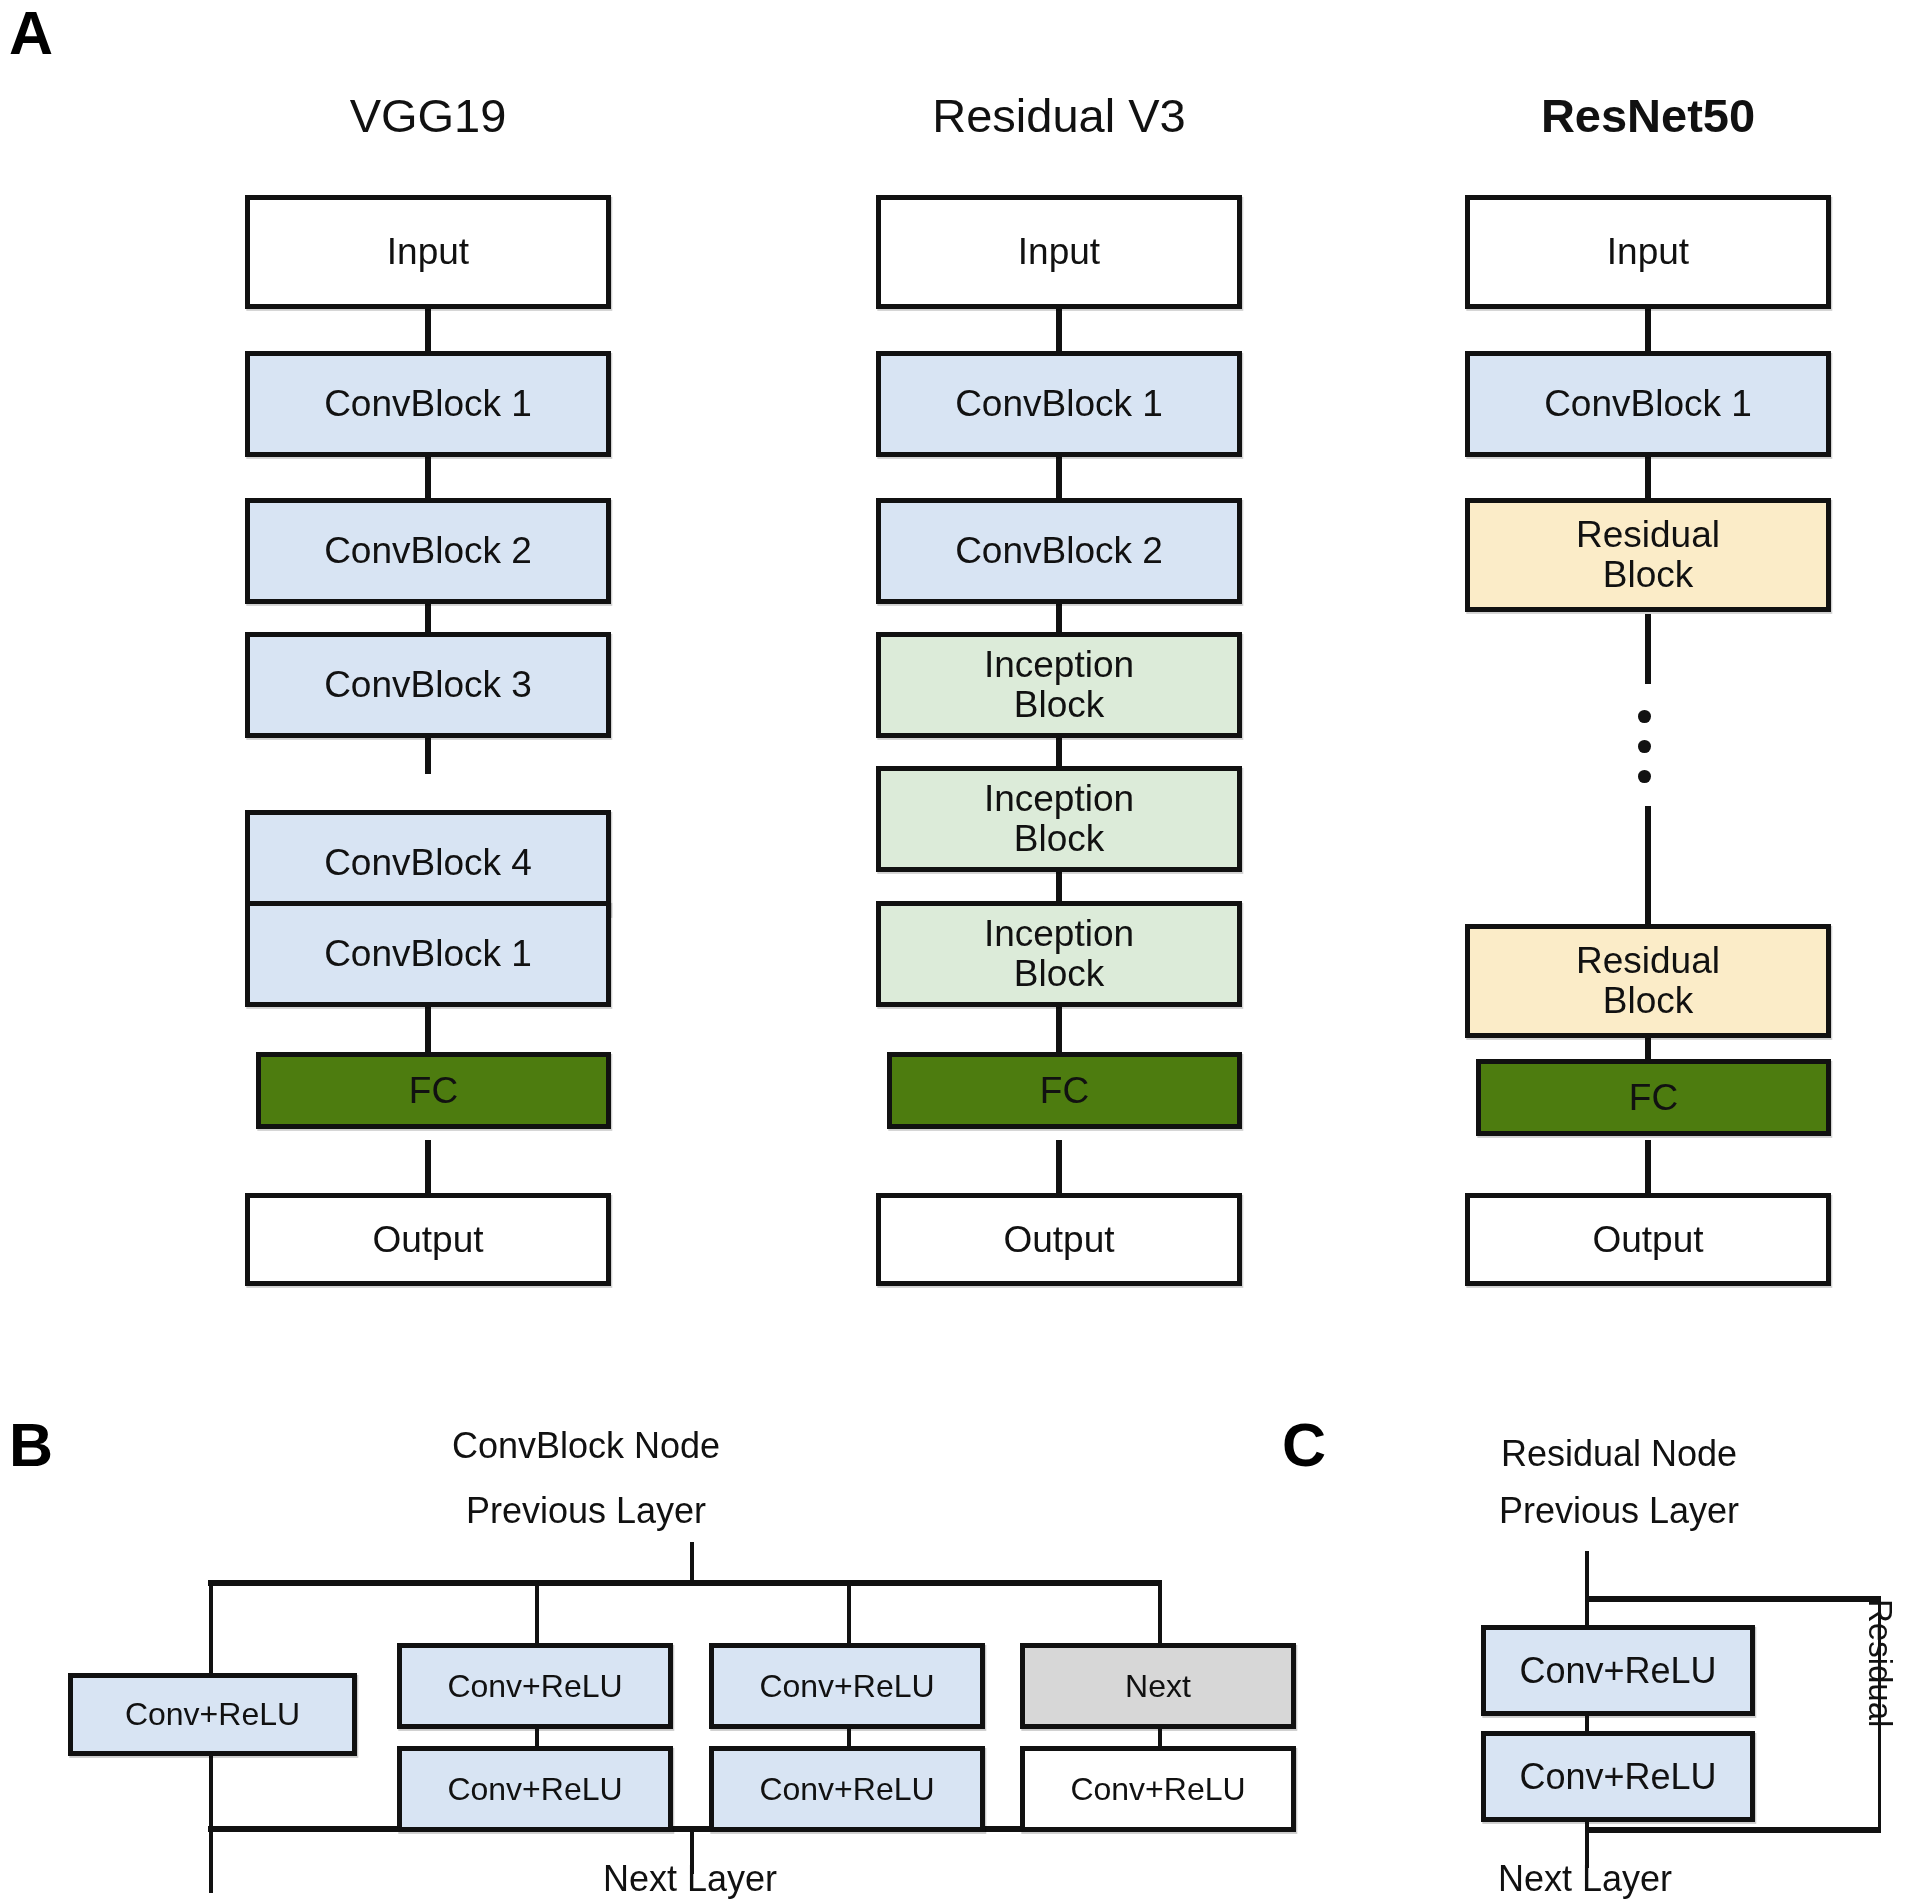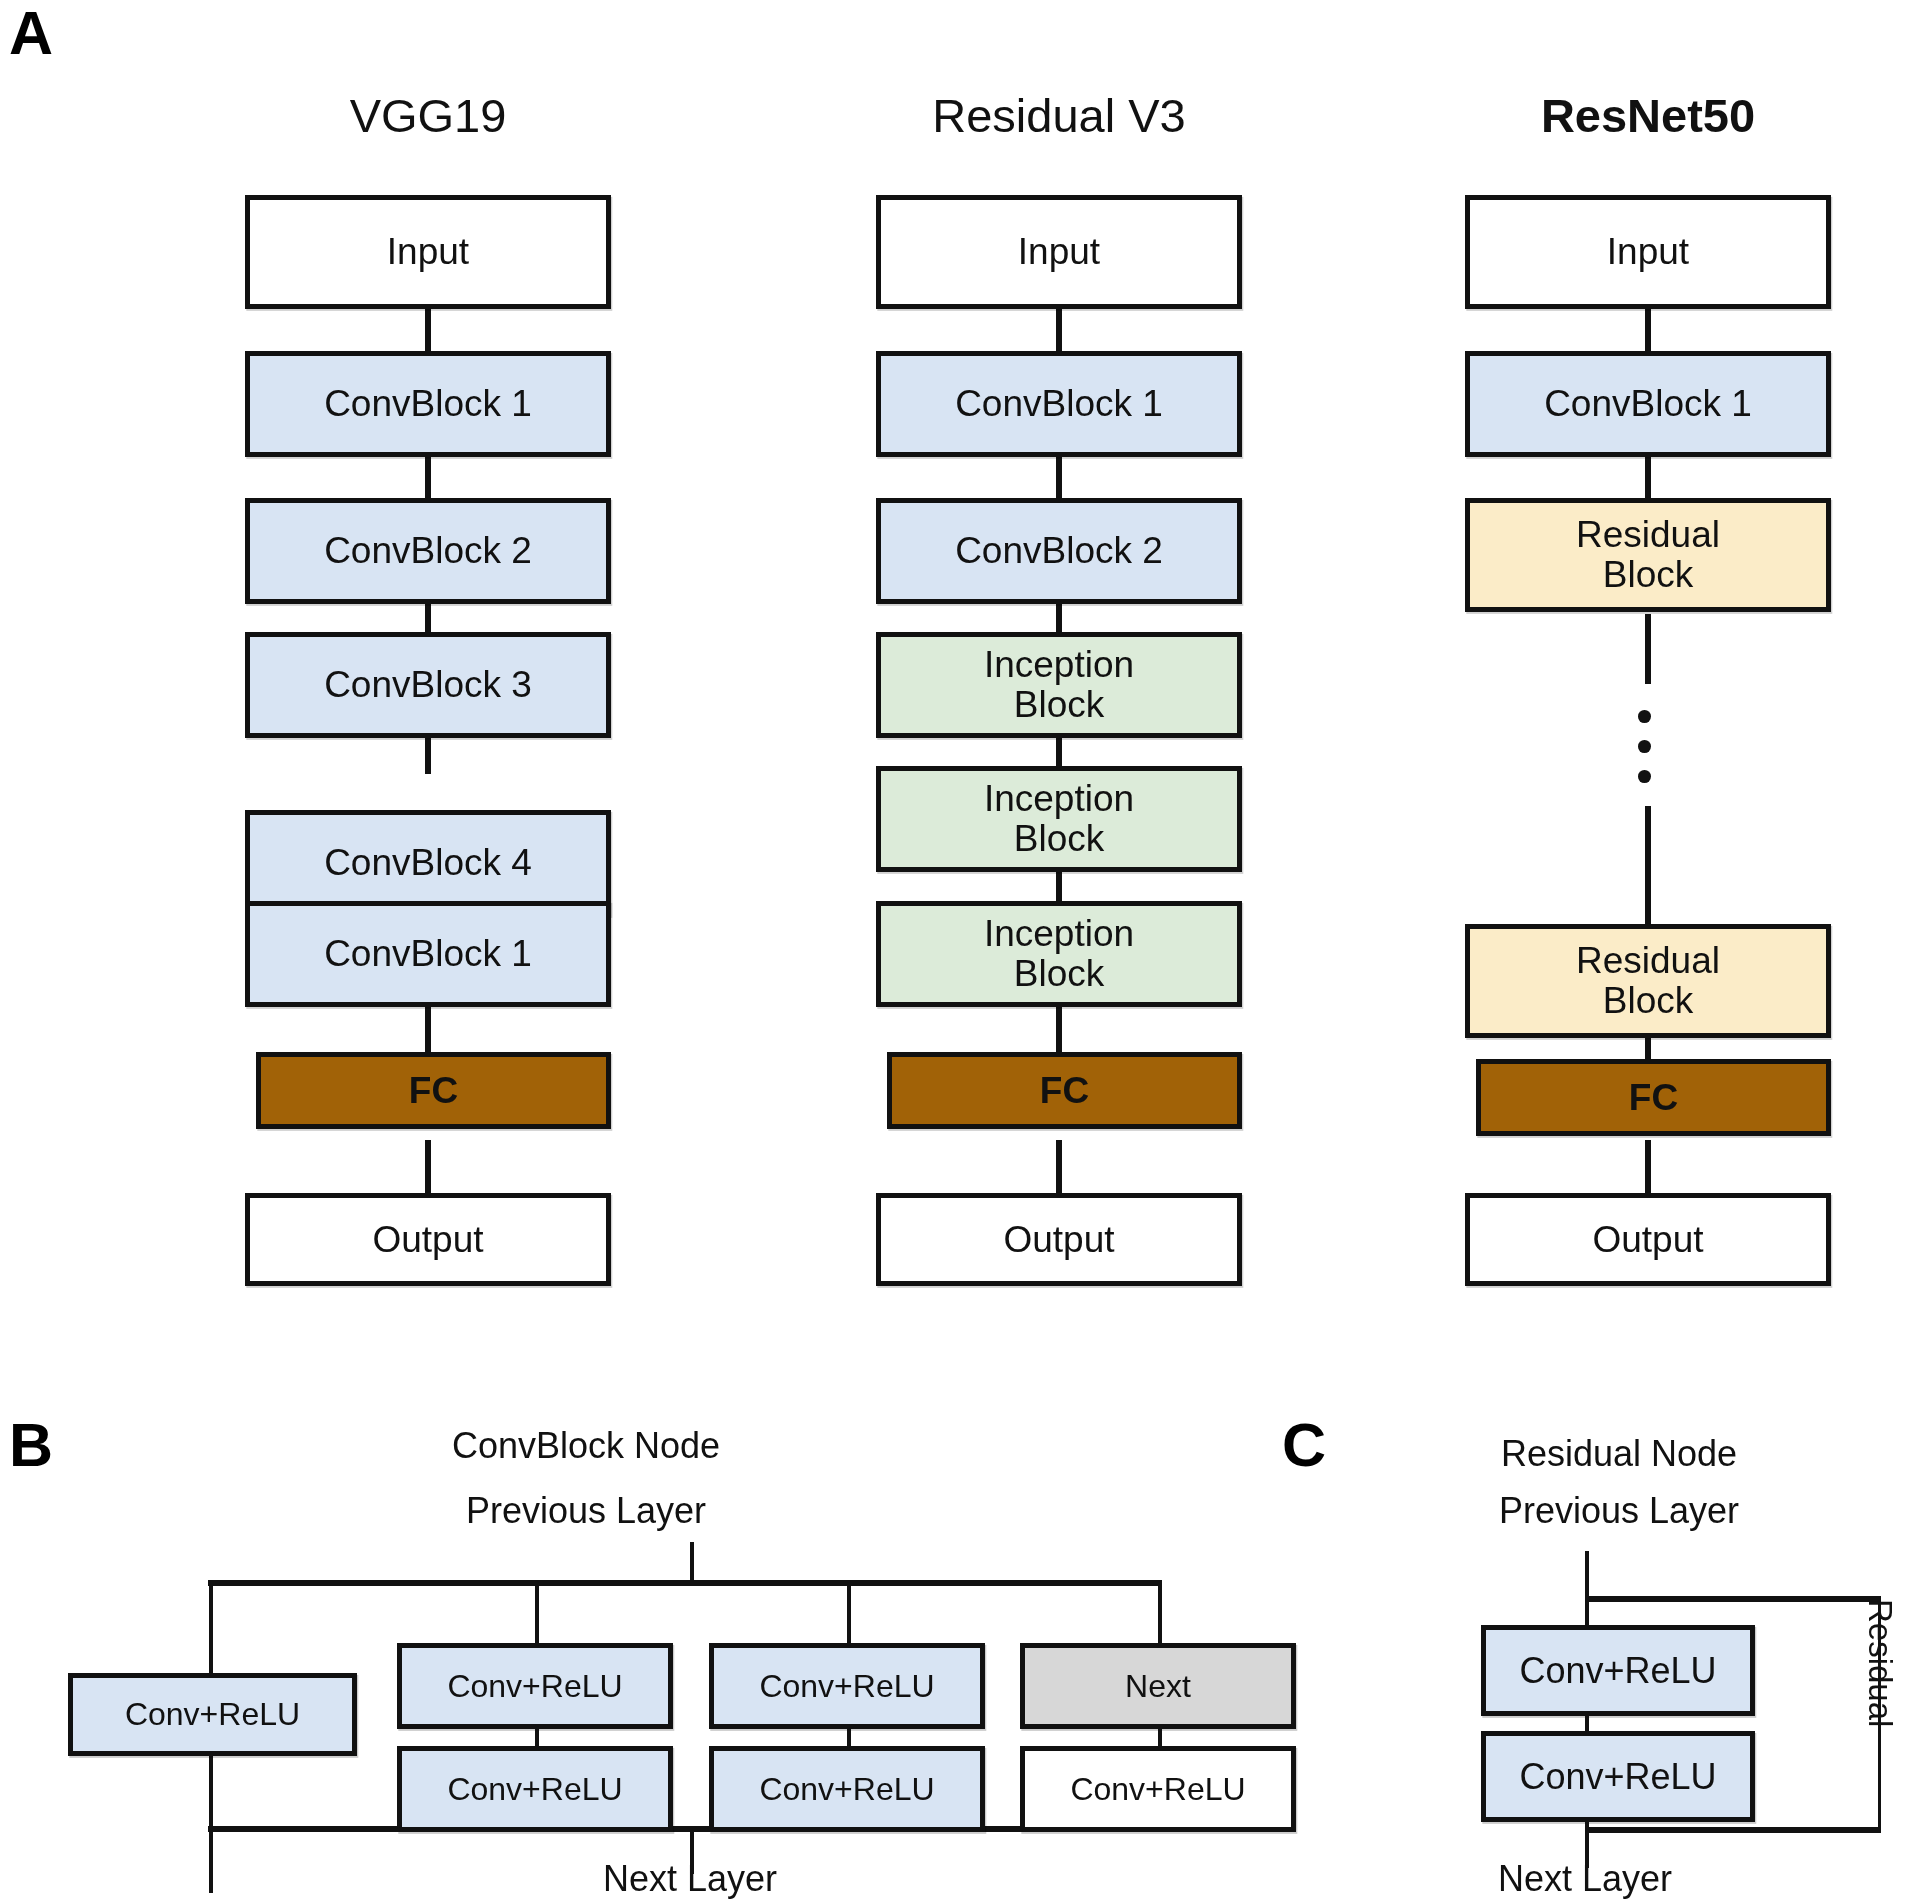--- a/index.html
+++ b/index.html
@@ -27,21 +27,21 @@
     background:#fff;
     display:flex;align-items:center;justify-content:center;
     text-align:center;
     font-size:37px;line-height:1.08;
     color:#111;
     box-shadow:1.3px 1.9px 0 rgba(0,0,0,.18);
   }
   .node.blue{background:#d8e4f3;}
   .node.green{background:#dcebd9;}
   .node.yellow{background:#fbecc8;}
-  .node.gray{background:#a16207;font-weight:bold;}
+  .node.gray{background:#4d7c0f;}
   .node.white{background:#fff;}
 
   
   .vline{background:#111;width:6.4px;}
   .thinv{background:#111;width:3.8px;}
 
   .dot{width:12.8px;height:12.8px;border-radius:50%;background:#111;}
 
   
   .cap{

